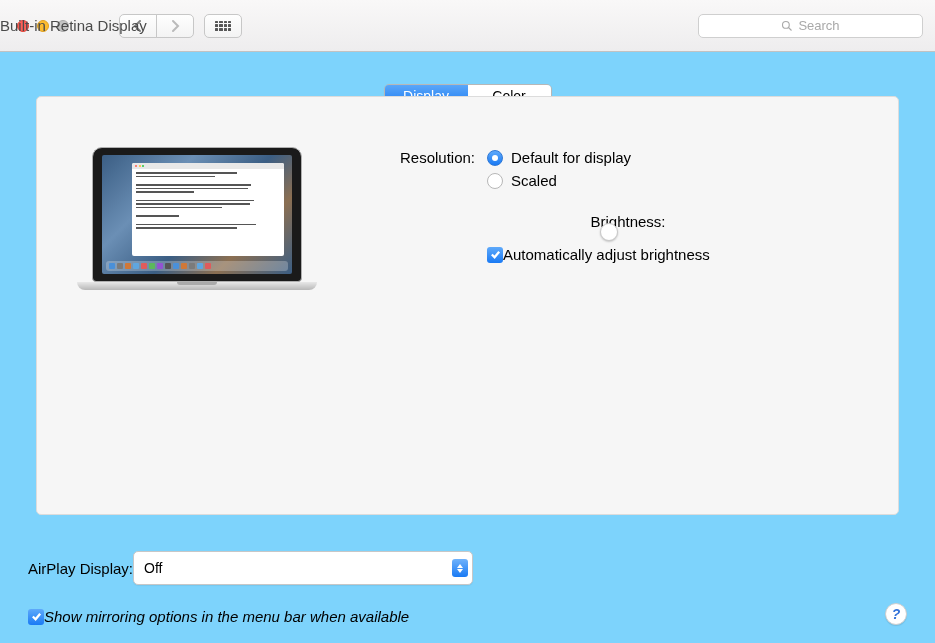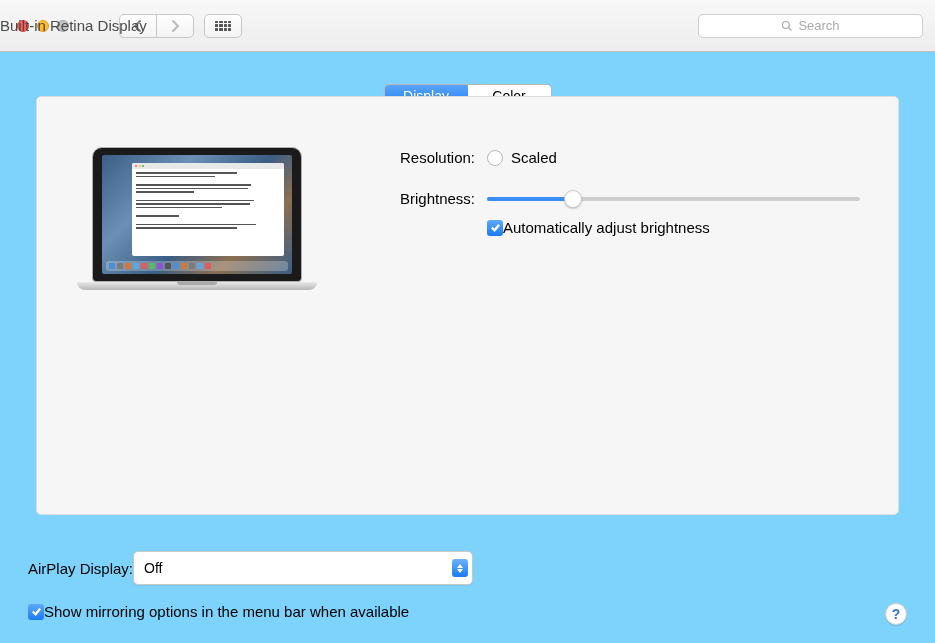--- a/index.html
+++ b/index.html
@@ -96,41 +96,41 @@
     .mb-base{height:8px;background:linear-gradient(#e8e8e8,#b8b8b8);border-radius:0 0 12px 12px;margin:0;}
     .mb-notch{width:40px;height:3px;background:#aaa;margin:0 auto;border-radius:0 0 3px 3px;}
     .settings{flex:1;padding-top:28px;padding-left:30px;}
     .srow{display:flex;margin-bottom:12px;}
     .slabel{width:130px;text-align:right;font-size:15px;color:#000;padding-right:12px;padding-top:0;}
     .svals{flex:1;}
     .radio{display:flex;align-items:center;gap:8px;font-size:15px;margin-bottom:6px;}
     .rbullet{width:16px;height:16px;border-radius:50%;background:#fff;border:1px solid #b7b7b7;position:relative;flex-shrink:0;}
     .rbullet.on{background:linear-gradient(#5ea9fa,#1a7af4);border-color:#2e78d6;}
     .rbullet.on::after{content:"";position:absolute;left:4px;top:4px;width:6px;height:6px;border-radius:50%;background:#fff;}
-    .srow.brightness{align-items:center;margin-top:18px;}
+    .srow.brightness{align-items:center;margin-top:18px;flex-direction:column;}
     .slider{position:relative;height:4px;background:#cfcfcf;border-radius:2px;flex:1;margin-right:8px;}
     .slider-fill{height:4px;background:#3b8df8;border-radius:2px 0 0 2px;}
     .slider-knob{position:absolute;top:-7px;width:18px;height:18px;border-radius:50%;background:#fff;border:1px solid #c9c9c9;box-shadow:0 1px 2px rgba(0,0,0,0.2);}
     .checkbox{display:flex;align-items:center;gap:0;font-size:15px;}
     .cb{width:16px;height:16px;border-radius:3px;flex-shrink:0;display:flex;align-items:center;justify-content:center;}
     .cb.on{background:linear-gradient(#5ea9fa,#1a7af4);}
     .cb.on svg{width:11px;height:11px;stroke:#fff;stroke-width:2.5;fill:none;}
     .bottomarea{position:absolute;left:28px;right:28px;bottom:18px;}
     .airplayrow{display:flex;align-items:center;margin-bottom:18px;}
     .airplayrow .lbl{font-size:15px;}
     .dropdown{
       width:340px;height:34px;border:1px solid #c7c7c7;border-radius:5px;
       background:#fff;display:flex;align-items:center;padding:0 4px 0 10px;
       font-size:14px;box-shadow:0 1px 1px rgba(0,0,0,0.06);
       justify-content:space-between;
     }
     .dd-arrows{width:16px;height:18px;background:linear-gradient(#6fb2fb,#1a7af4);border-radius:3px;display:flex;flex-direction:column;align-items:center;justify-content:center;}
     .dd-arrows::before{content:"";border-left:3px solid transparent;border-right:3px solid transparent;border-bottom:4px solid #fff;margin-bottom:1px;}
     .dd-arrows::after{content:"";border-left:3px solid transparent;border-right:3px solid transparent;border-top:4px solid #fff;}
-    .mirrorrow{display:flex;align-items:flex-start;justify-content:space-between;}
+    .mirrorrow{display:flex;align-items:flex-end;justify-content:space-between;font-style:italic;}
     .helpbtn{
       width:22px;height:22px;border-radius:50%;background:#fff;
       border:1px solid #cfcfcf;display:flex;align-items:center;justify-content:center;
       color:#3473d9;font-size:14px;font-weight:bold;box-shadow:0 1px 1px rgba(0,0,0,0.1);
     }
   </style>
 </head>
 <body>
 
 <div class="window">
@@ -235,20 +235,24 @@
                 <div class="mb-notch"></div>
               </div>
           </div>
         </div>
 
         <div class="settings">
           <div class="srow">
             <div class="slabel">Resolution:</div>
             <div class="svals">
               <div class="radio">
+                <div class="rbullet on"></div>
+                <span>Default for display</span>
+              </div>
+              <div class="radio">
                 <div class="rbullet"></div>
                 <span>Scaled</span>
               </div>
             </div>
           </div>
 
           <div class="srow brightness">
             <div class="slabel">Brightness:</div>
             <div class="svals" style="display:flex;align-items:center;">
               <div class="slider">

